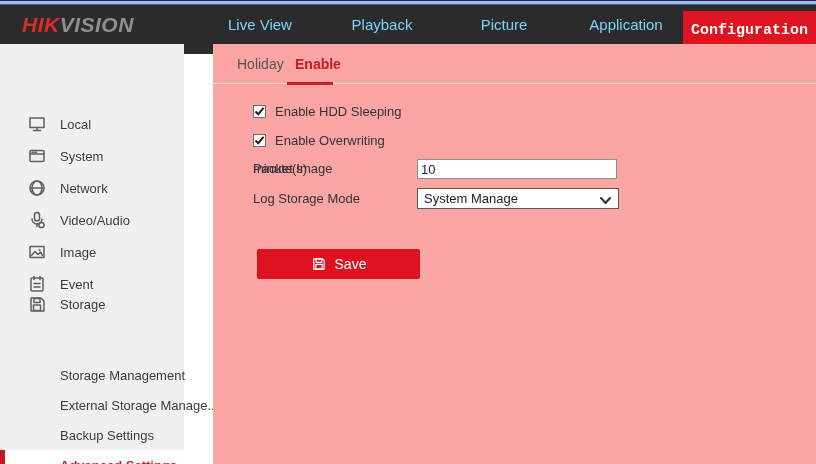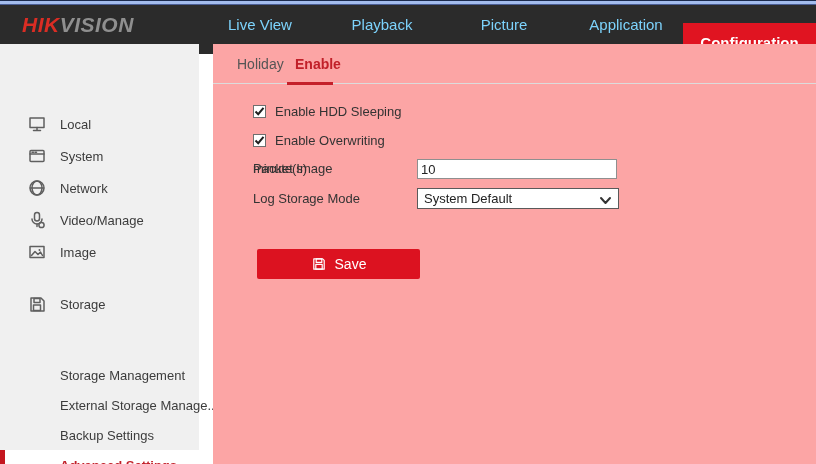--- a/index.html
+++ b/index.html
@@ -12,25 +12,25 @@
 
   
   .navbar { position:absolute; left:0; top:5px; width:816px; height:49px; background:#2b2b2b;padding-left:20px; }
   .logo { position:absolute; left:22px; top:0; height:39px; line-height:39px;
           font-style:italic; font-weight:900; font-size:21px; letter-spacing:.5px; }
   .logo .hik { color:#da2d24; }
   .logo .vision { color:#8f8f8f; }
   .nav-menu { position:absolute; left:199px; top:0; height:39px; display:flex; }
   .nav-item { width:122px; height:39px; line-height:39px; text-align:center;
               color:#7dd3fc; font-size:15px; cursor:pointer; }
-  .nav-config { position:absolute; right:0; top:18px; width:133px; height:39px; line-height:39px;
-                background:#e01421; color:#ffffff; font-size:15px; font-weight:bold; text-align:center; cursor:pointer; }
-
-  
-  .sidebar { position:absolute; left:0; top:44px; width:199px; height:420px; background:#f0f0f0; }
+  .nav-config { position:absolute; right:0; top:6px; width:133px; height:39px; line-height:39px;
+                background:#e01421; color:#ffffff; font-size:15px; font-weight:bold; text-align:center; cursor:pointer;font-family:Liberation Mono, monospace; }
+
+  
+  .sidebar { position:absolute; left:0; top:44px; width:184px; height:420px; background:#f0f0f0; }
   .srow { position:absolute; left:0; width:213px; display:flex; align-items:center; cursor:pointer; }
   .srow.main { height:32px; }
   .srow.sub  { height:30px; }
   .sicon { position:absolute; left:27px; width:20px; height:20px; display:flex;
            align-items:center; justify-content:center; }
   .slabel { position:absolute; left:60px; font-size:13px; color:#3c3c3c; white-space:nowrap; }
   .srow.active { background:#ffffff; border-left:5px solid #c4161f; }
   .srow.active .slabel { left:55px; color:#c12029; font-weight:bold; }
   .sicon svg { stroke:#5f5f5f; fill:none; stroke-width:1.5; stroke-linecap:round; stroke-linejoin:round; }
 
@@ -126,34 +126,46 @@
 
   <div class="srow main" style="top:160px">
     <span class="sicon">
       <svg width="20" height="20" viewBox="0 0 20 20">
           <rect x="7.5" y="2.5" width="5" height="8.5" rx="2.5"></rect>
           <path d="M5 9 a5 5 0 0 0 10 0"></path>
           <line x1="10" y1="14" x2="10" y2="16.5"></line>
           <circle cx="14.5" cy="15" r="2.6"></circle>
         </svg>
     </span>
-    <span class="slabel">Video/Manage</span>
+    <span class="slabel">Video/Audio</span>
   </div>
 
   <div class="srow main" style="top:192px">
     <span class="sicon">
       <svg width="20" height="20" viewBox="0 0 20 20">
           <rect x="3" y="4.5" width="14" height="11"></rect>
           <path d="M4.5 13.5 l3.5 -4 l3 3 l2.5 -2.5 l2 3.5"></path>
           <circle cx="12.5" cy="8" r="1" fill="#5f5f5f" stroke="none"></circle>
         </svg>
     </span>
     <span class="slabel">Image</span>
   </div>
 
+  <div class="srow main" style="top:224px">
+    <span class="sicon">
+      <svg width="20" height="20" viewBox="0 0 20 20">
+          <rect x="4" y="4" width="12" height="13" rx="1"></rect>
+          <line x1="7" y1="2.5" x2="7" y2="5.5"></line>
+          <line x1="13" y1="2.5" x2="13" y2="5.5"></line>
+          <line x1="7" y1="9.5" x2="13" y2="9.5"></line>
+          <line x1="7" y1="13" x2="13" y2="13"></line>
+        </svg>
+    </span>
+    <span class="slabel">Event</span>
+  </div>
 
   <div class="srow main" style="top:244px">
     <span class="sicon">
       <svg width="20" height="20" viewBox="0 0 20 20">
           <path d="M4 4 h10 l3 3 v10 h-13 z"></path>
           <rect x="7" y="4.5" width="6" height="4"></rect>
           <rect x="6.5" y="11" width="7" height="5.5"></rect>
         </svg>
     </span>
     <span class="slabel">Storage</span>
@@ -206,21 +218,21 @@
 
   <div class="row-packet">
     <span class="form-label">Packet Image</span>
     <input class="text-input" type="text" value="10" style="">
     <span class="form-label unit">minute(s)</span>
   </div>
 
   <div class="row-log">
     <span class="form-label">Log Storage Mode</span>
     <div class="select-box">
-      <span>System Default</span>
+      <span>System Manage</span>
       <span class="chev">
         <svg width="13" height="13" viewBox="0 0 13 13">
             <polyline points="2,4 6.5,9 11,4"></polyline>
           </svg>
       </span>
     </div>
   </div>
 
   <button class="save-btn">
     <svg width="16" height="16" viewBox="0 0 20 20">

